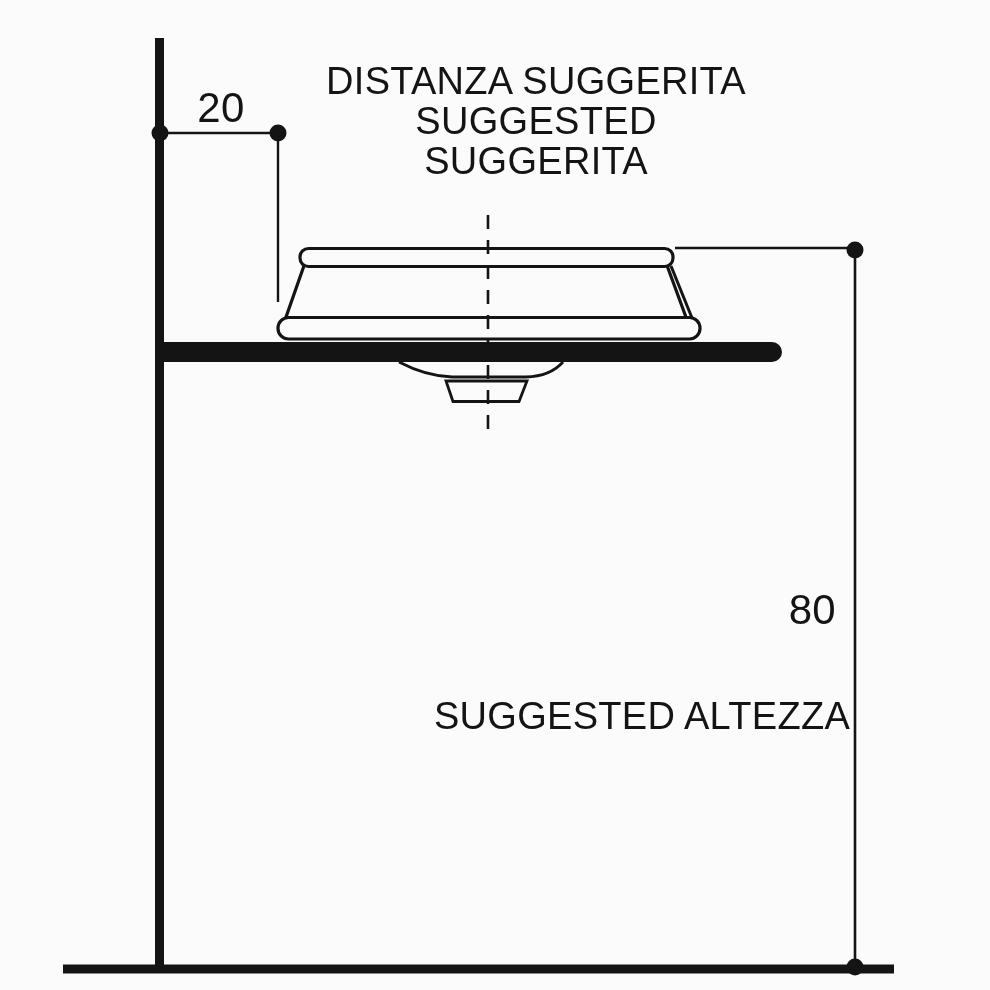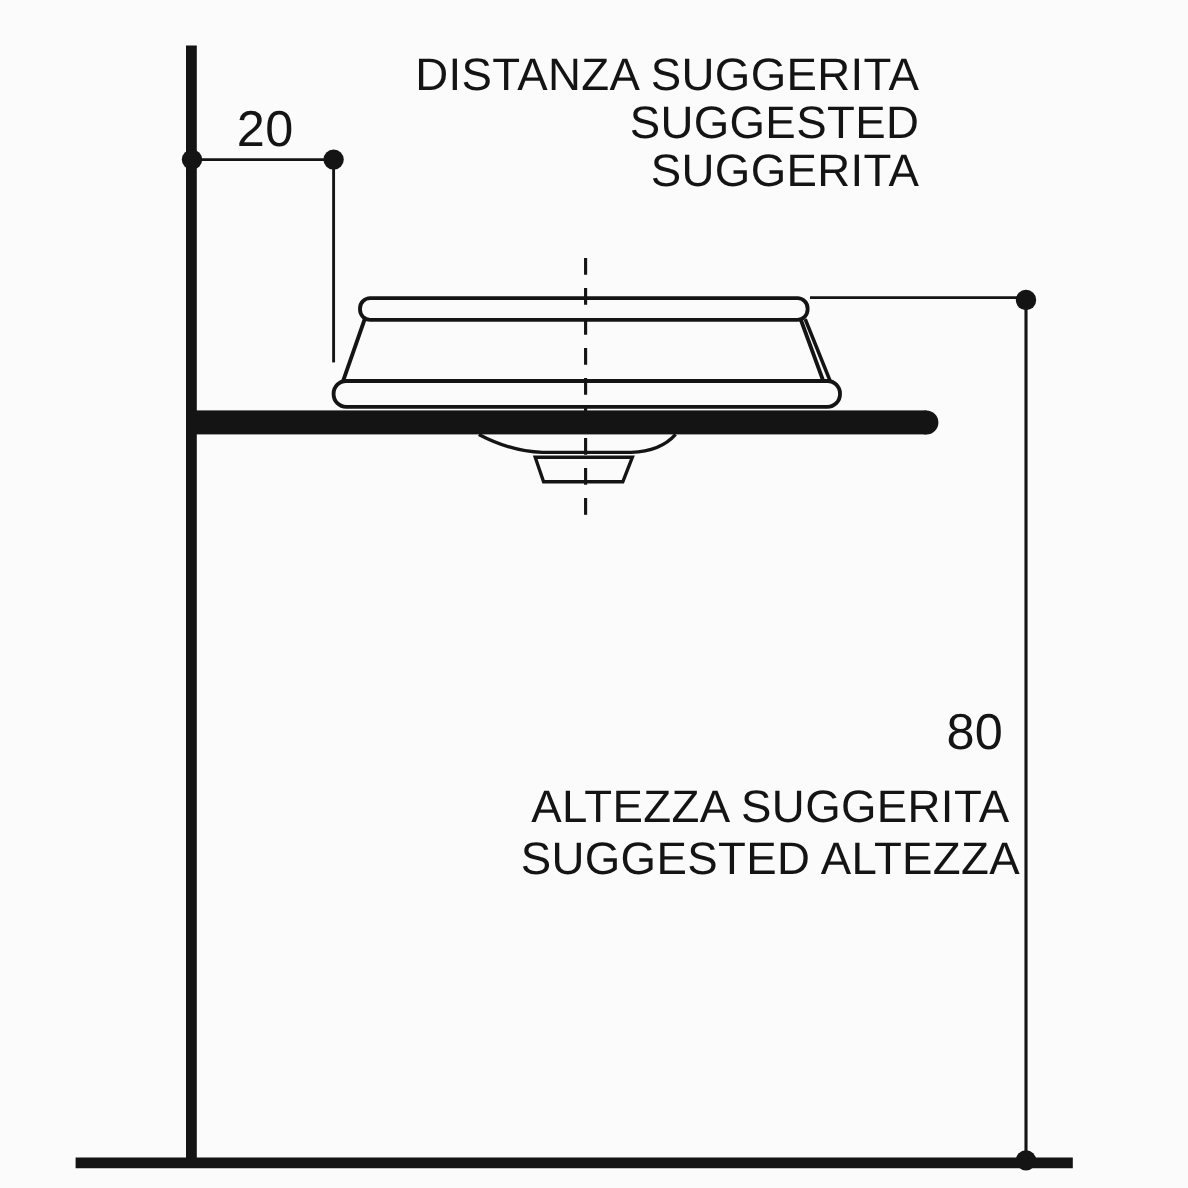--- a/index.html
+++ b/index.html
@@ -20,21 +20,21 @@
   .fill-white{fill:var(--bg,#fbfbfb);stroke:var(--ink,#141414);}
   .label{
     position:absolute;
     color:var(--ink,#141414);
     white-space:pre-line;
     letter-spacing:0.3px;
   }
   .caption{font-size:38px;line-height:40px;}
   .caption.height{line-height:43px;text-align:center;}
   .dim-value{font-size:42px;line-height:1;}
-  #distance-caption{left:306px;top:43px;width:460px;text-align:right;}
+  #distance-caption{left:306px;top:61px;width:460px;text-align:center;}
   #height-caption{left:420px;top:652px;width:444px;}
   #distance-value{left:185px;top:87px;width:72px;text-align:center;}
   #height-value{left:758px;top:589px;width:78px;text-align:right;}
 </style>
 </head>
 <body>
 
 <div id="stage" style="--bg: #fbfbfb; --ink: #141414;">
 
   <svg width="990" height="990" viewBox="0 0 990 990">
@@ -78,17 +78,17 @@
       <path d="M446,381 L527,381 L519,401.5 L453,401.5 Z" stroke-width="2.8" class="fill-white"></path>
     </g>
 
     <line x1="488" y1="215" x2="488" y2="437" stroke-width="2.6" stroke-dasharray="14 11" class="stroke"></line>
   </svg>
 
   <div id="distance-caption" class="label caption"><span>DISTANZA SUGGERITA</span><br><span>SUGGESTED SUGGERITA</span></div>
 
   <div id="distance-value" class="label dim-value">20</div>
 
-  <div id="height-caption" class="label caption height"><span>ALTEZZA SUGGERITA</span><br><span>SUGGESTED ALTEZZA</span></div>
+  <div id="height-caption" class="label caption height"><br><span>SUGGESTED ALTEZZA</span></div>
 
   <div id="height-value" class="label dim-value">80</div>
 
 </div>
 
 </body></html>

